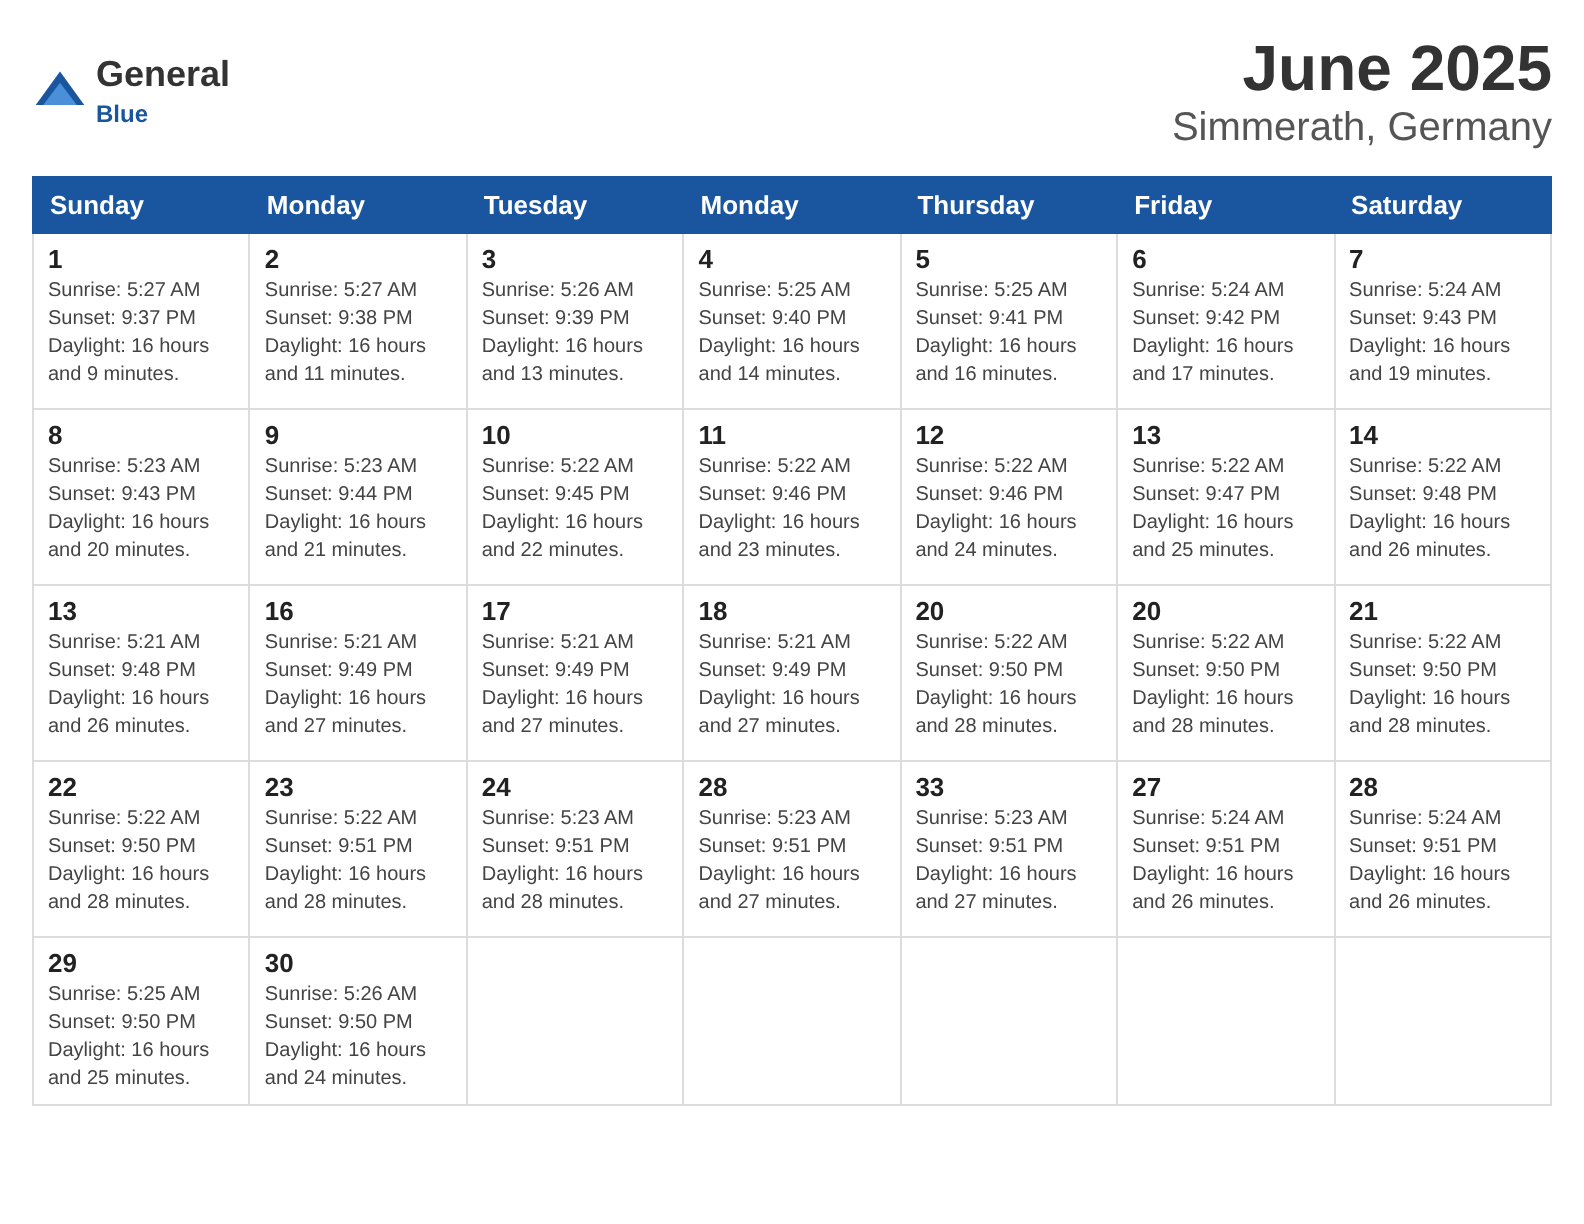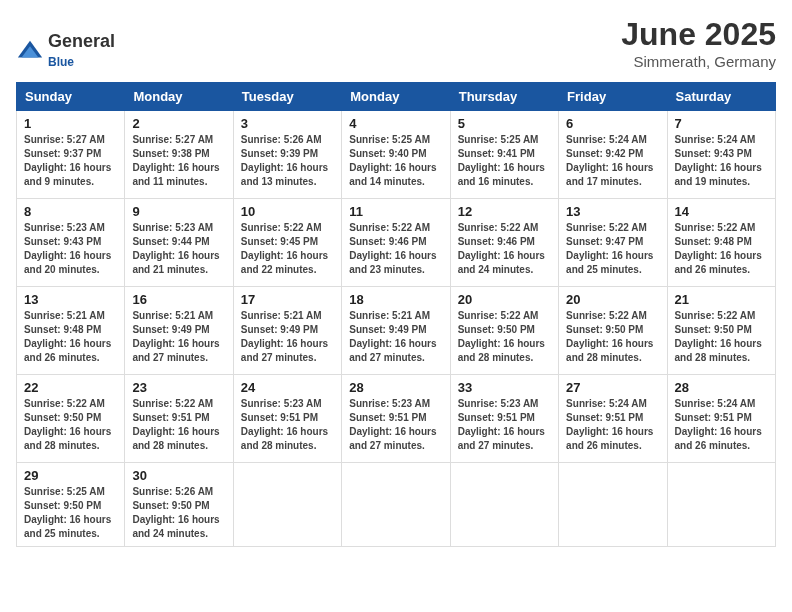--- a/index.html
+++ b/index.html
@@ -6,21 +6,21 @@
     body {
       font-family: Arial, sans-serif;
       background: #fff;
       width: 792px;
       min-height: 612px;
       padding: 16px;
     }
     .header {
       display: flex;
       justify-content: space-between;
-      align-items: flex-end;
+      align-items: center;
       margin-bottom: 12px;
     }
     .logo {
       display: flex;
       align-items: center;
       gap: 4px;
     }
     .logo-text-general {
       font-size: 18px;
       font-weight: bold;
@@ -37,21 +37,21 @@
     }
     .title-block {
       text-align: right;
     }
     .month-title {
       font-size: 32px;
       font-weight: bold;
       color: #333;
     }
     .location {
-      font-size: 15px;
+      font-size: 20px;
       color: #555;
     }
     .calendar {
       width: 100%;
       border-collapse: collapse;
       border: 1px solid #ccc;
     }
     .calendar th {
       background-color: #1a56a0;
       color: white;
@@ -78,21 +78,20 @@
       font-size: 13px;
       font-weight: bold;
       color: #222;
       display: block;
       margin-bottom: 2px;
     }
     .day-info {
       font-size: 10px;
       color: #444;
       line-height: 1.4;
-      font-weight: bold;
     }
     .empty-cell {
       background: #f9f9f9;
     }
     .last-row td {
       height: 80px;
     }
   </style>
 </head>
 <body>

